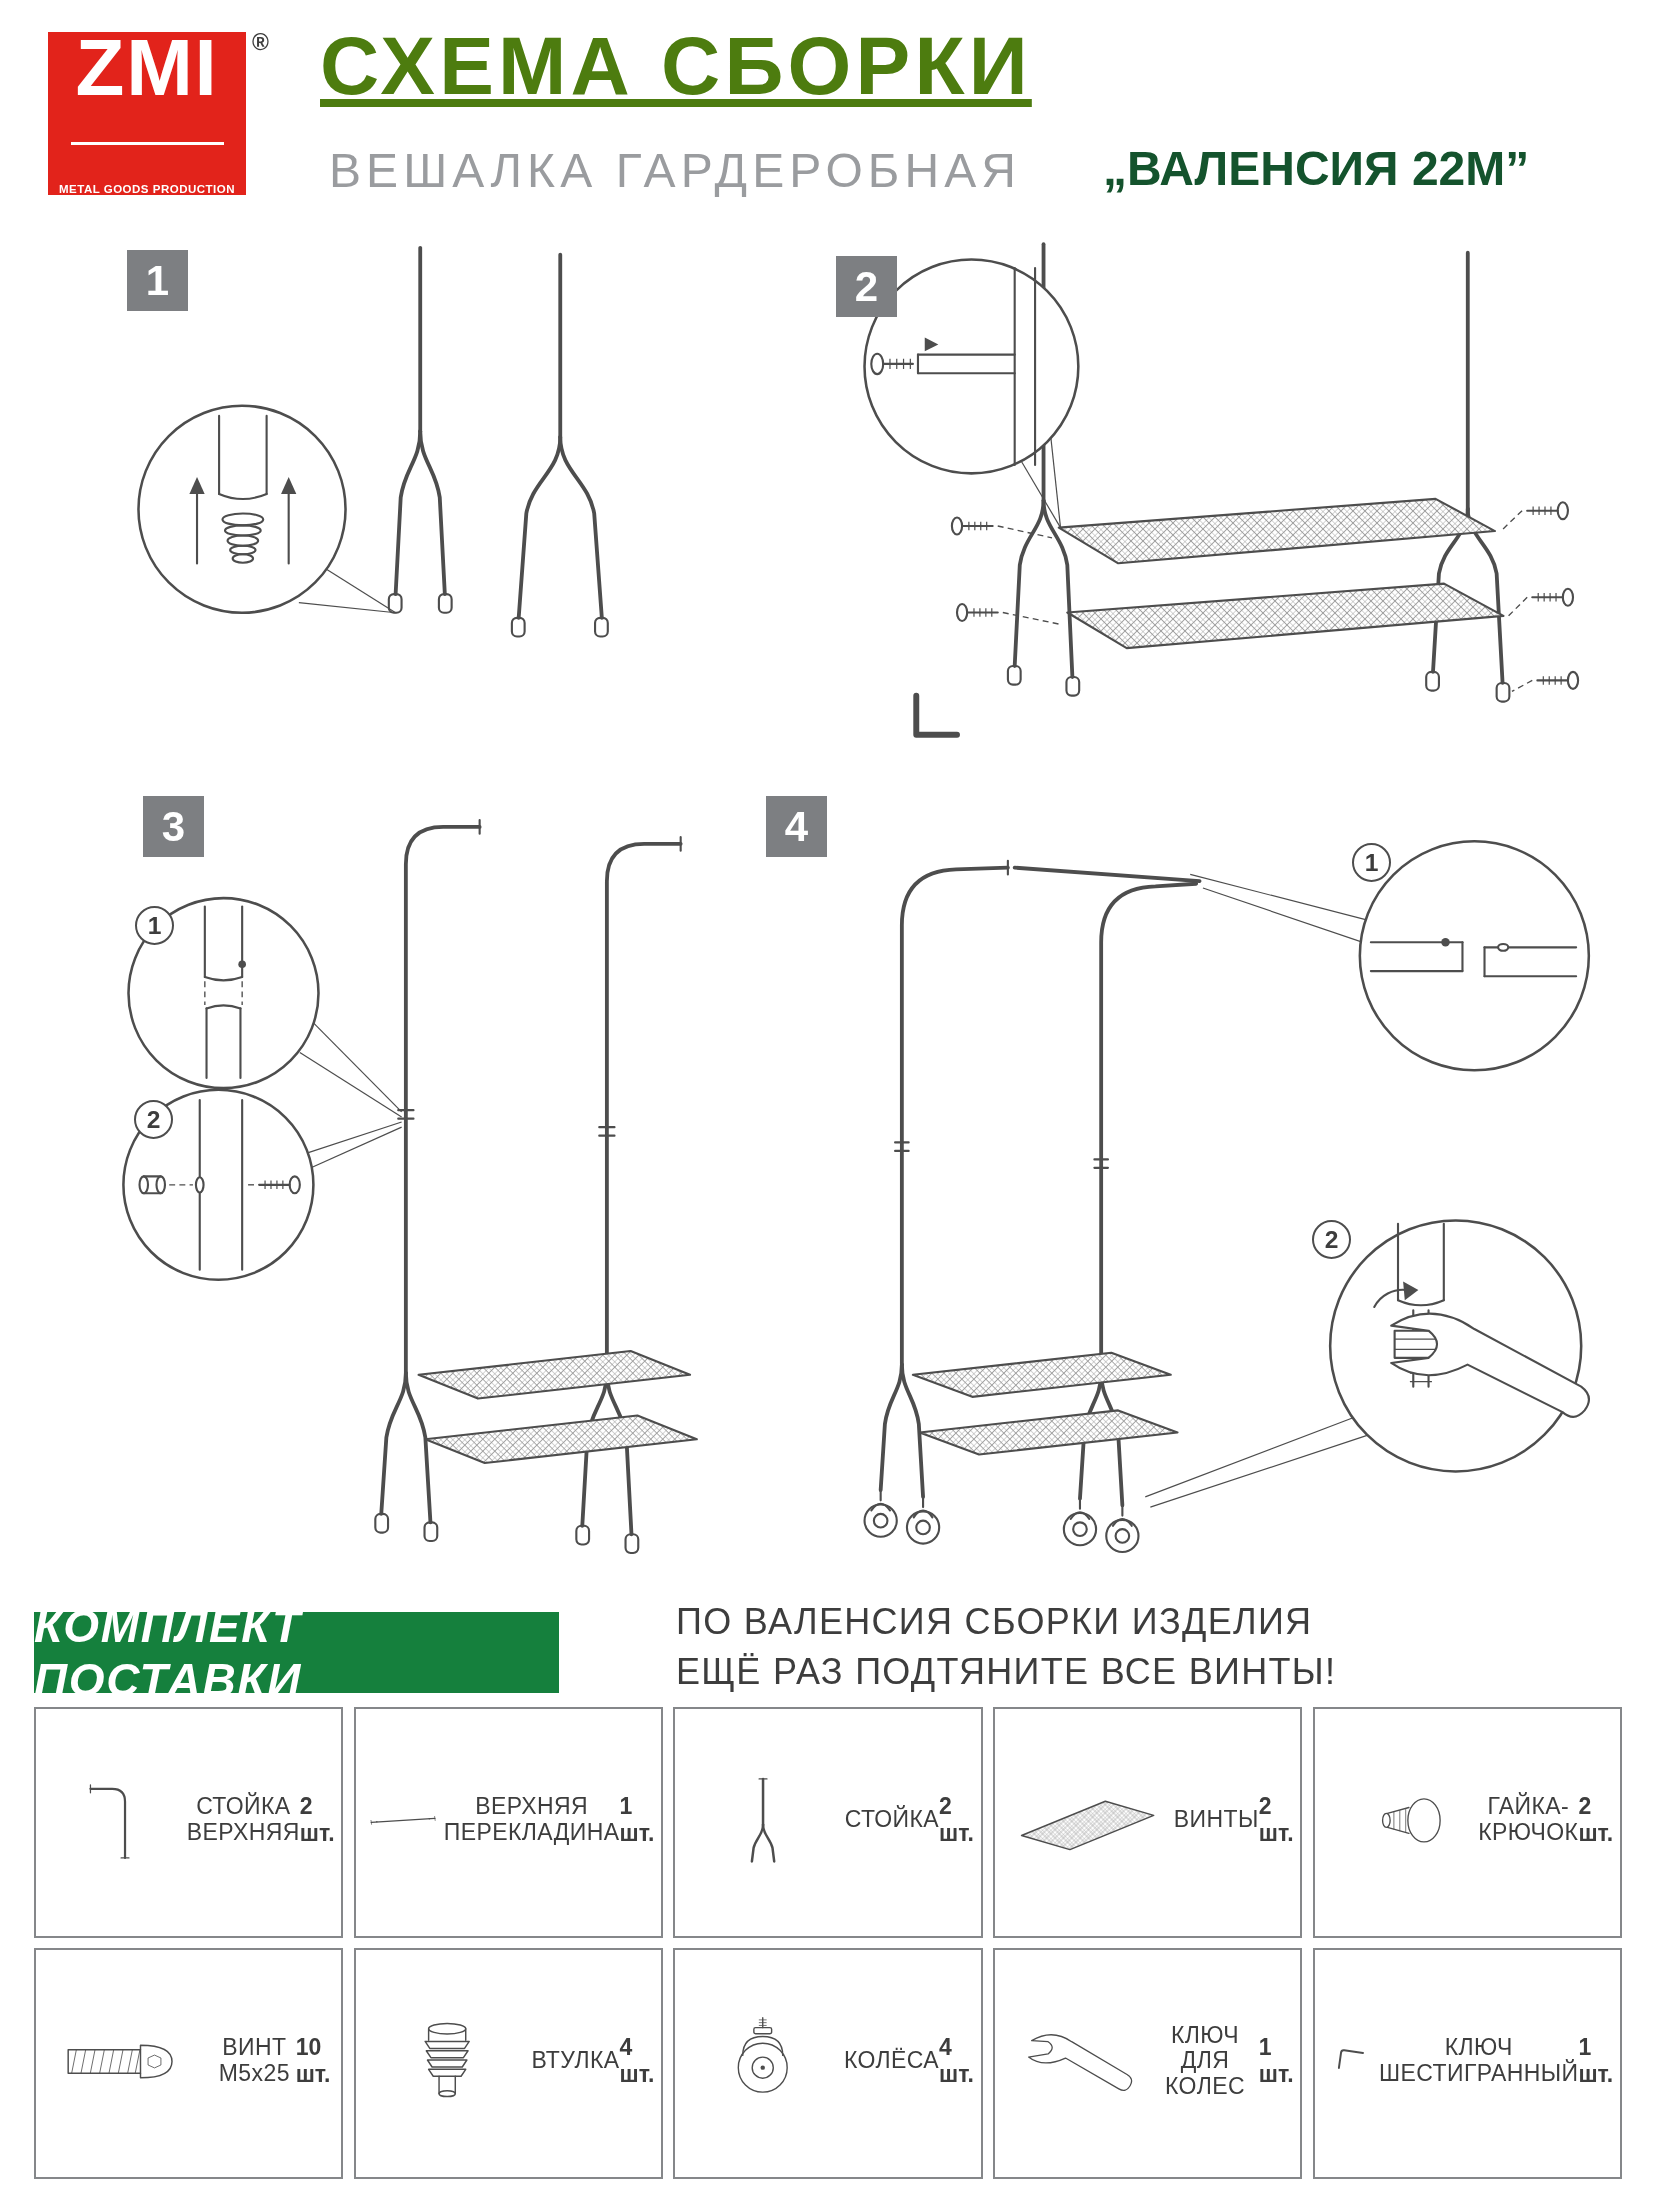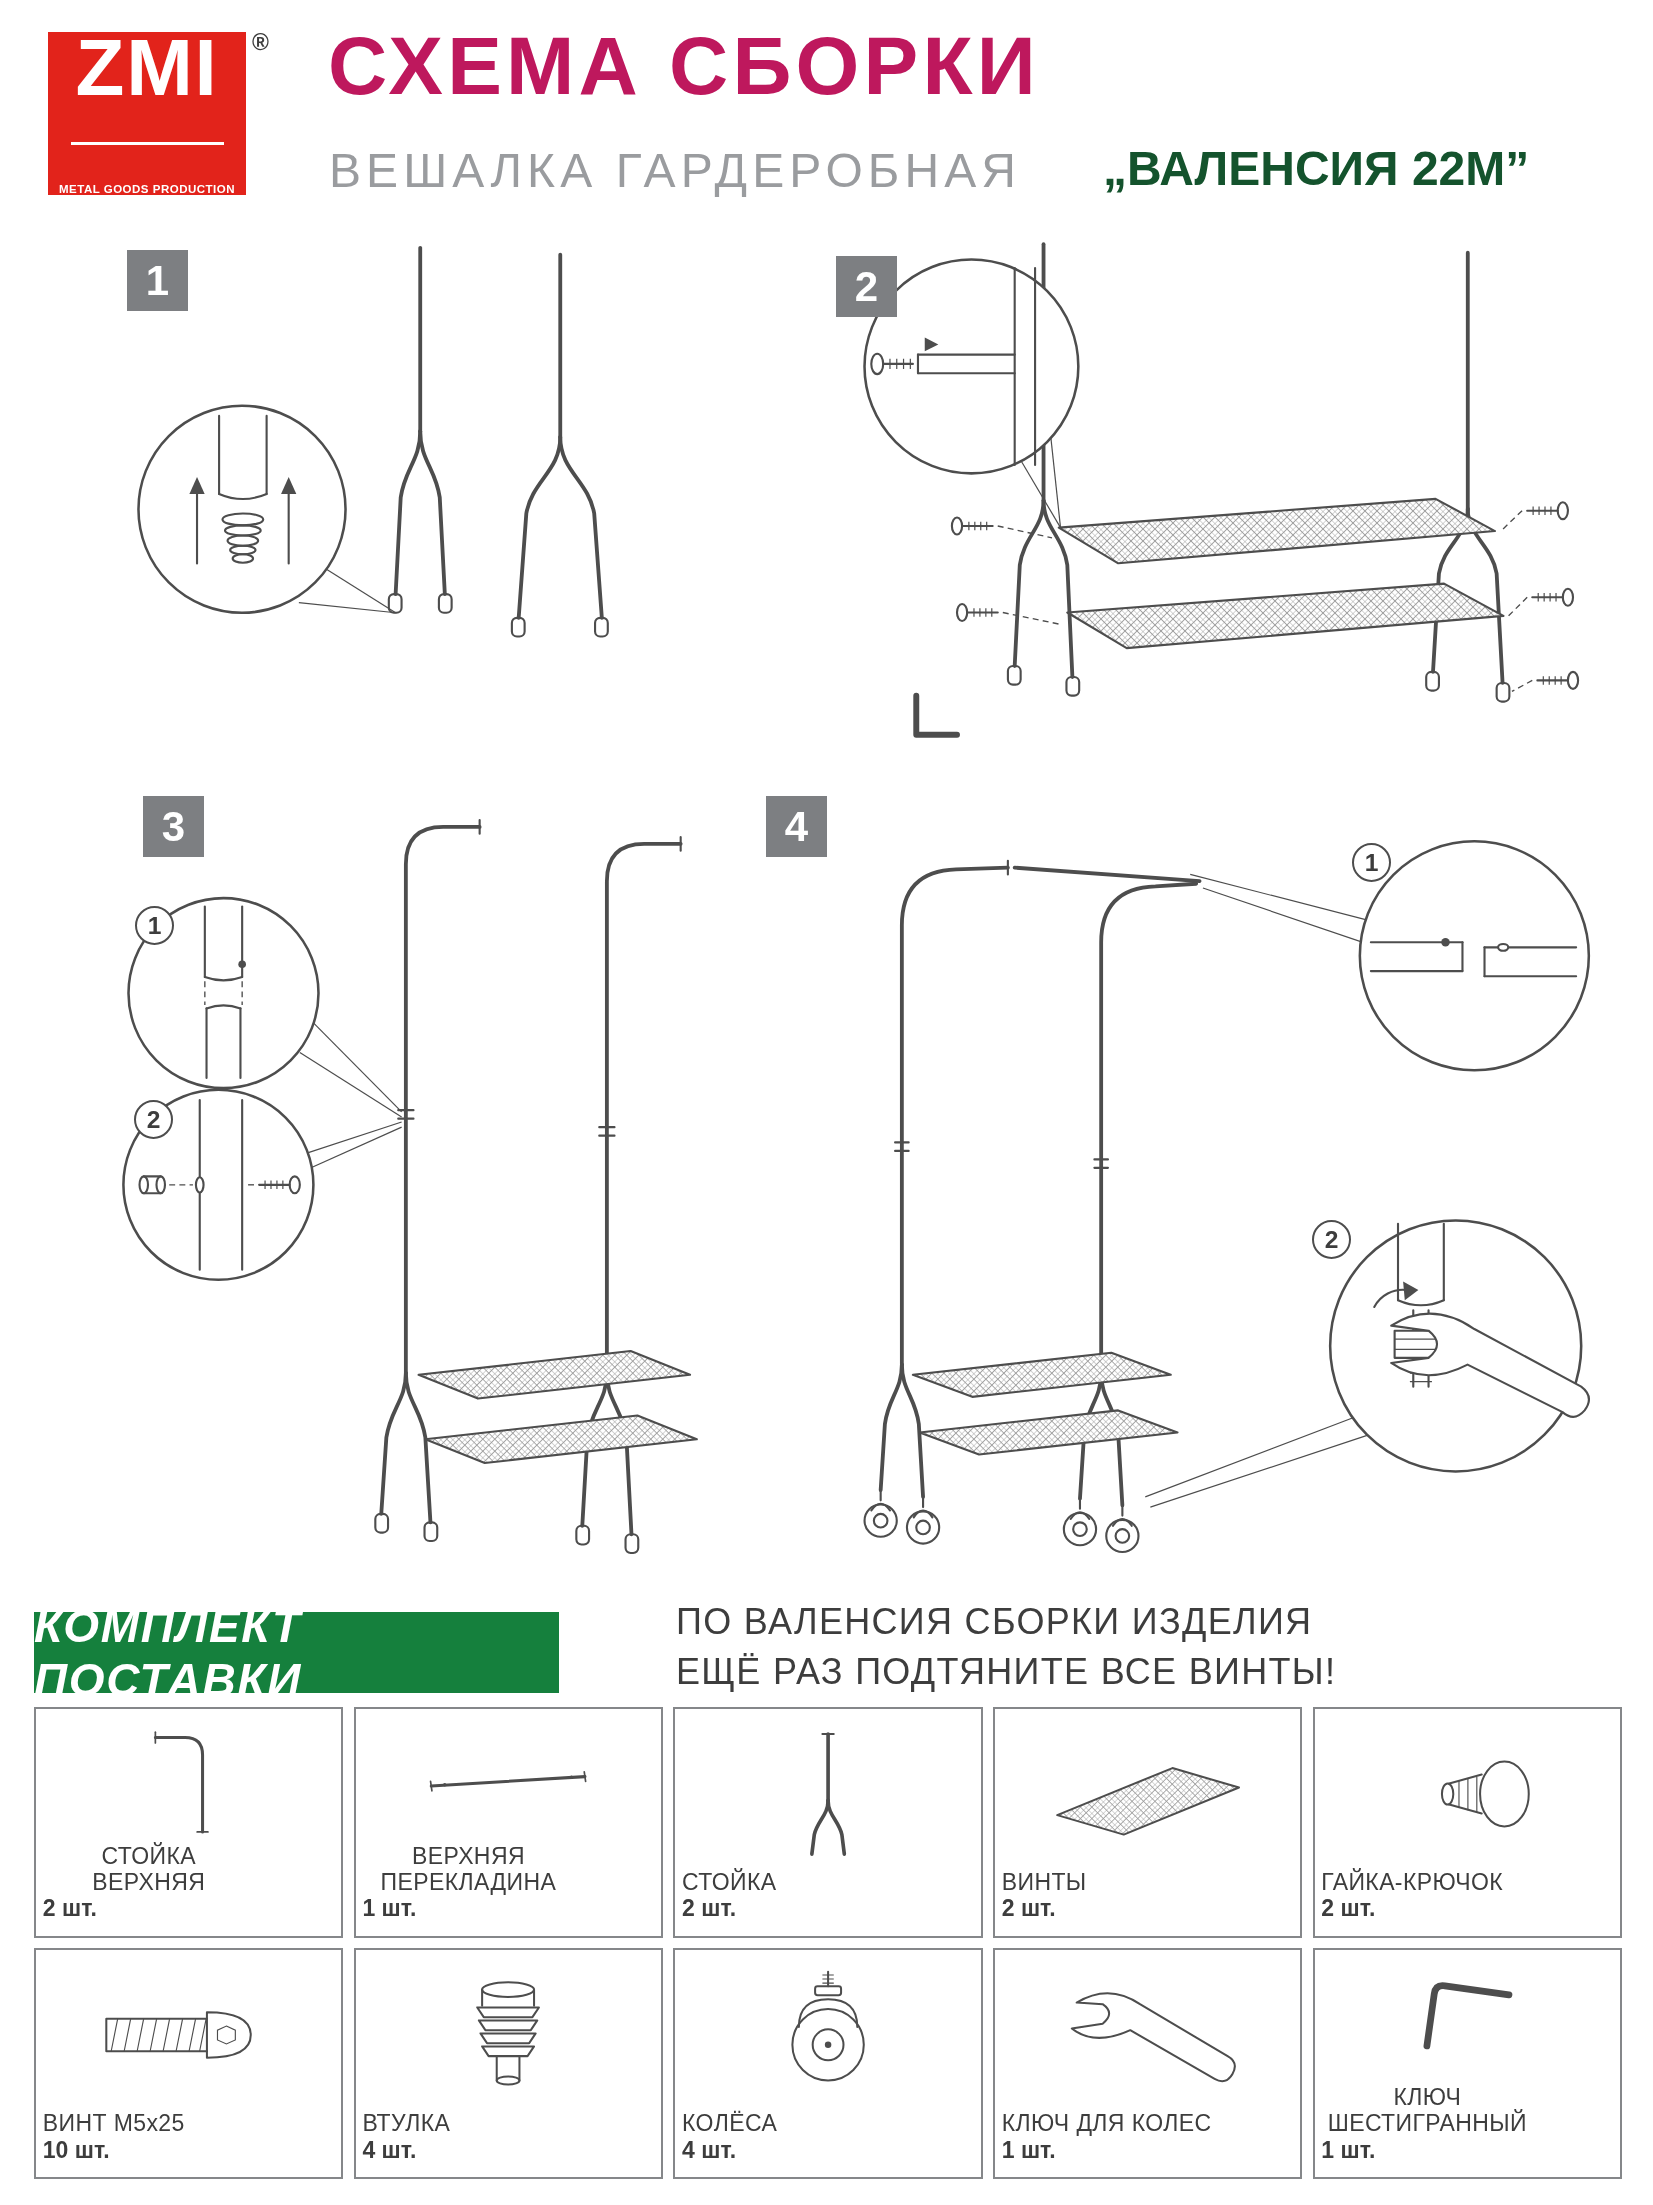--- a/index.html
+++ b/index.html
@@ -8,44 +8,44 @@
           font-family:"Liberation Sans", sans-serif; overflow:hidden; }
   .abs { position:absolute; }
 
   
   .logo { left:48px; top:32px; width:198px; height:163px; background:#E2231B;
           display:flex; flex-direction:column; align-items:center; justify-content:space-between; gap:6.8px; }
   .logo-brand { color:#fff; font-size:80px; font-weight:bold; line-height:0.9; letter-spacing:1.7px; }
   .logo-rule { width:153px; height:2.5px; background:#fff; }
   .logo-tagline { color:#fff; font-size:11.5px; font-weight:bold; letter-spacing:0.5px; white-space:nowrap; }
   .logo-reg { left:252px; top:29px; font-size:23px; color:#3d3d3d; font-weight:bold; }
-  .title { left:328px; top:18.7px; font-size:82px; font-weight:bold; color:#be185d;
-           letter-spacing:4.2px; white-space:nowrap; }
+  .title { left:320px; top:18.7px; font-size:82px; font-weight:bold; color:#4d7c0f;
+           letter-spacing:4.2px; white-space:nowrap;text-decoration:underline; }
   .subtitle { left:329px; top:143px; font-size:48px; color:#9a9c9f; letter-spacing:5.1px; white-space:nowrap; }
   .model { left:1103px; top:141px; font-size:48px; font-weight:bold; color:#14532d; white-space:nowrap; }
 
   
   .step { position:absolute; }
   .step > svg { position:absolute; left:0; top:0; }
   .badge { position:absolute; width:61px; height:61px; background:#7d7f82; color:#fff;
            font-size:42px; font-weight:bold; display:flex; align-items:center; justify-content:center; z-index:3; }
   .callout { position:absolute; width:39px; height:39px; border:2.5px solid #4d4d4d; border-radius:50%;
              background:#fff; color:#3d3d3d; font-size:24.6px; font-weight:bold;
              display:flex; align-items:center; justify-content:center; z-index:2; }
 
   
   .pkg-bar { left:34px; top:1612px; width:525px; height:81px; background:#15803d; color:#fff;
              font-size:46px; font-weight:bold; letter-spacing:1.7px;
              display:flex; align-items:center; justify-content:center;font-style:italic; }
   .pkg-note { left:676px; top:1597px; font-size:36px; color:#3d3d3d; letter-spacing:1.3px; line-height:1.4; }
 
   .grid { left:34px; top:1707px; width:1588px; display:grid;
           grid-template-columns:repeat(5,1fr); grid-auto-rows:231px; gap:10.2px; position:absolute; }
-  .cell { border:2.1px solid #85878a; background:#fff; display:flex; flex-direction:column;
-          align-items:flex-start; padding:8.5px 6.8px 13.6px; }
+  .cell { border:2.1px solid #85878a; background:#fff; display:flex; 
+          align-items:center; padding:8.5px 6.8px 13.6px; }
   .cell .icon { flex:1 1 auto; width:100%; min-height:0; display:flex; align-items:center; justify-content:center; }
   .cell .icon svg { width:96%; height:96%; }
   .part-name { font-size:23px; color:#3d3d3d; text-align:center; letter-spacing:0.4px;
                line-height:1.12; max-width:212px; }
   .part-qty { font-size:23px; font-weight:bold; color:#3d3d3d; margin-top:0; }
 
   
   svg .t    { stroke:#4d4d4d; fill:none; stroke-width:4.5; stroke-linecap:round; stroke-linejoin:round; }
   svg .ln   { stroke:#4d4d4d; fill:none; stroke-width:2.5; stroke-linecap:round; stroke-linejoin:round; }
   svg .lnf  { stroke:#4d4d4d; fill:#fff;  stroke-width:2.5; stroke-linejoin:round; }

